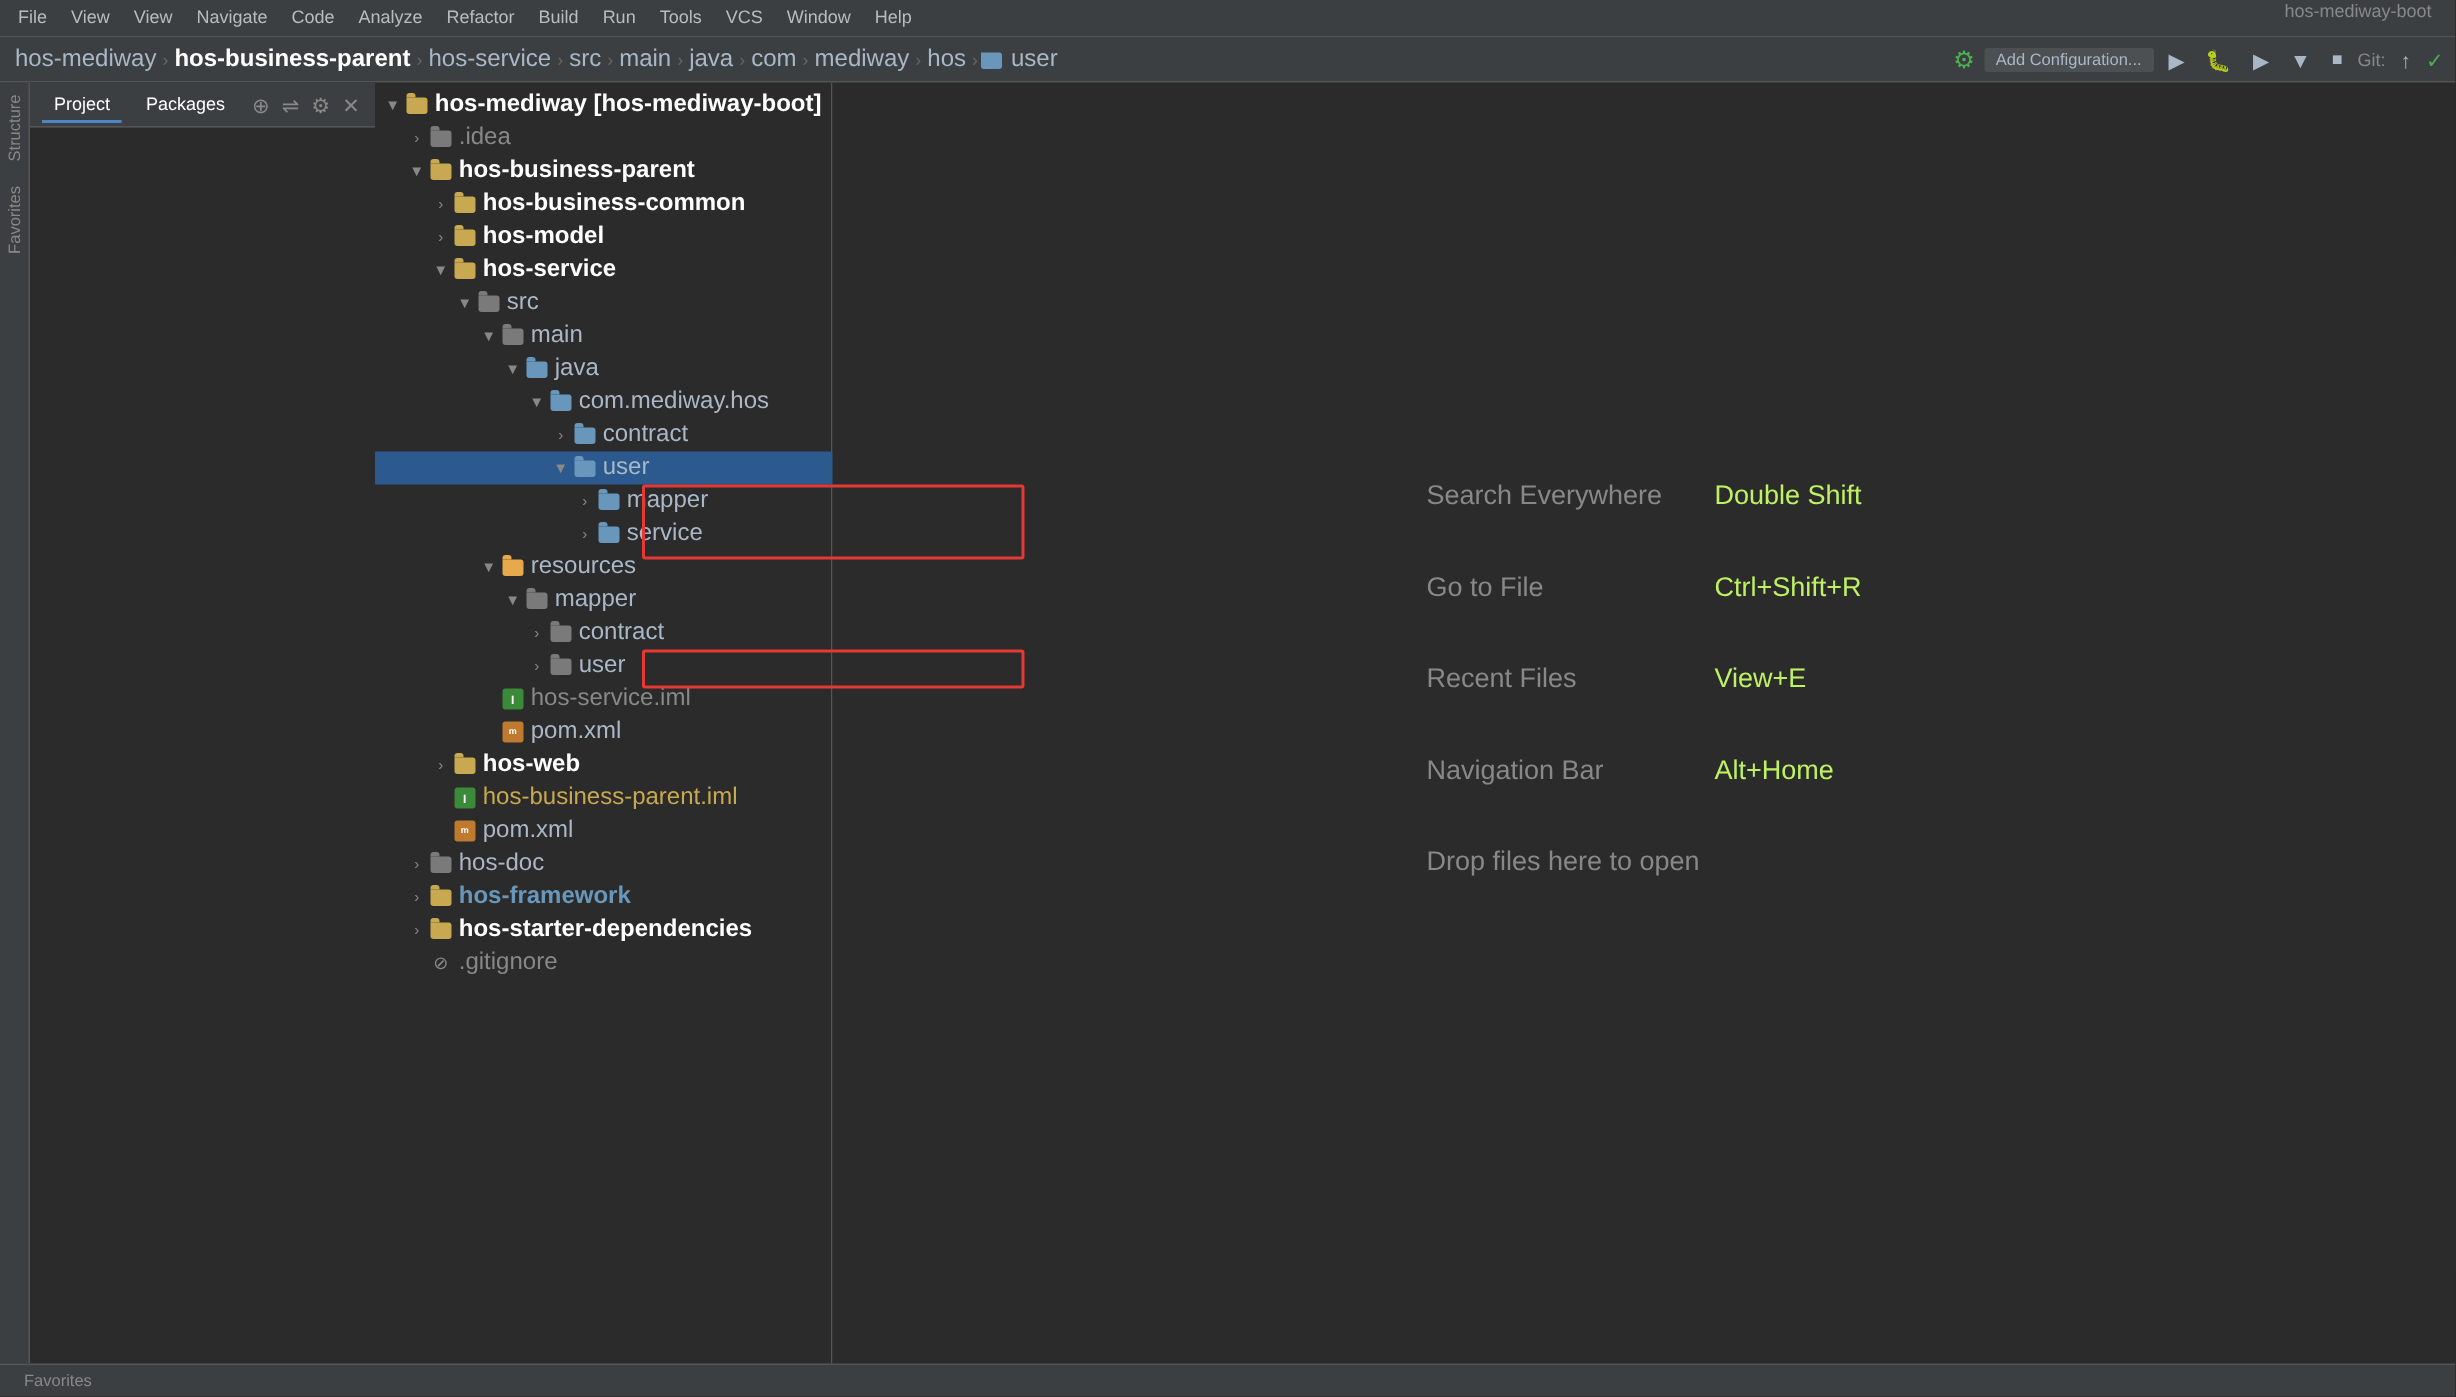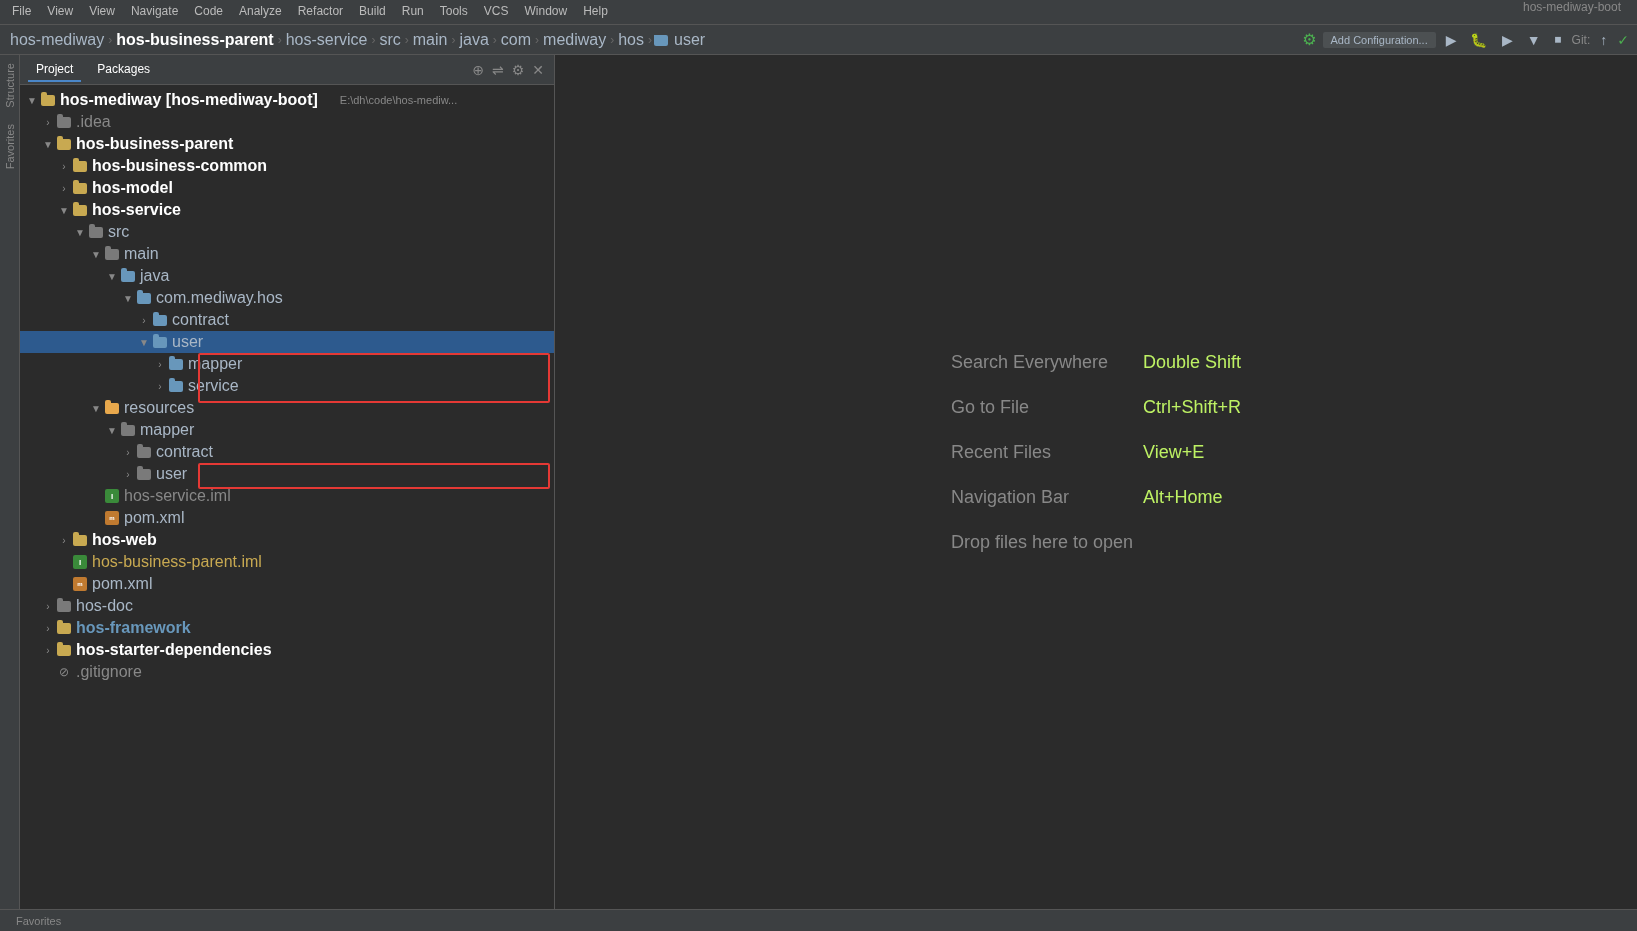--- a/index.html
+++ b/index.html
@@ -123,21 +123,21 @@
       padding: 8px 2px;
       cursor: pointer;
       white-space: nowrap;
     }
 
     
     .project-panel {
       width: 535px;
       background: #2b2b2b;
       display: flex;
-      flex-direction: column;
+      flex-direction: row;
       flex-shrink: 0;
       border-right: 1px solid #555;
     }
 
     .panel-header {
       background: #3c3f41;
       height: 30px;
       display: flex;
       align-items: center;
       padding: 0 8px;
@@ -279,21 +279,21 @@
       display: flex;
       flex-direction: column;
       align-items: center;
       justify-content: center;
       position: relative;
     }
 
     .welcome-content {
       display: flex;
       flex-direction: column;
-      gap: 24px;
+      gap: 40px;
       margin-top: -60px;
     }
 
     .welcome-row {
       display: flex;
       align-items: baseline;
       gap: 12px;
     }
 
     .welcome-label {

